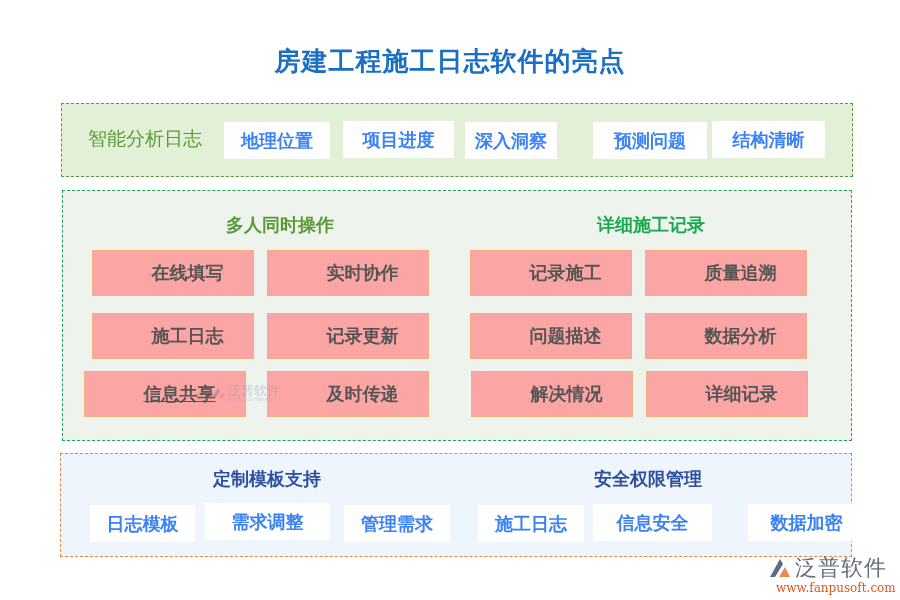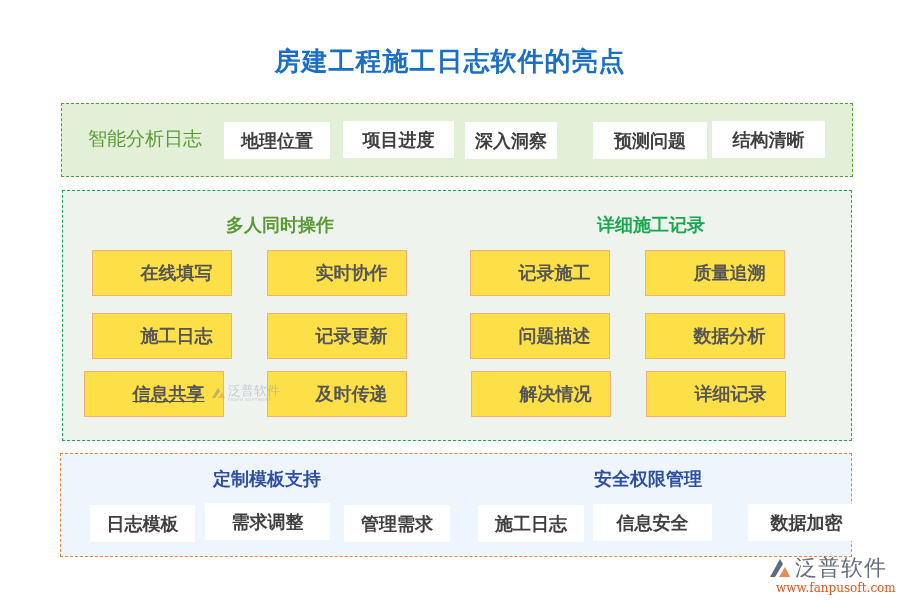--- a/index.html
+++ b/index.html
@@ -46,38 +46,38 @@
       left: 88px; top: 126px;
       font-size: 19px;
       font-weight: normal;
       color: #5a9a34;
     }
     .chip {
       position: absolute;
       background: #ffffff;
       font-size: 18px;
       font-weight: bold;
-      color: #404040;
+      color: #3b82f6;
       display: flex;
       align-items: center;
       justify-content: center;
       box-sizing: border-box;
     }
     .box {
       position: absolute;
-      background: #fde047;
+      background: #fca5a5;
       border: 1.5px solid #efb07e;
       font-size: 18px;
       font-weight: bold;
       color: #555555;
       display: flex;
       align-items: center;
       justify-content: center;
       box-sizing: border-box;
-      width: 140px;
+      width: 162px;
       height: 46px;
       padding-left: 29px;
     }
     .section-title {
       position: absolute;
       font-size: 18px;
       font-weight: bold;
       text-align: center;
     }
     .st-green { color: #5a9a34; }

